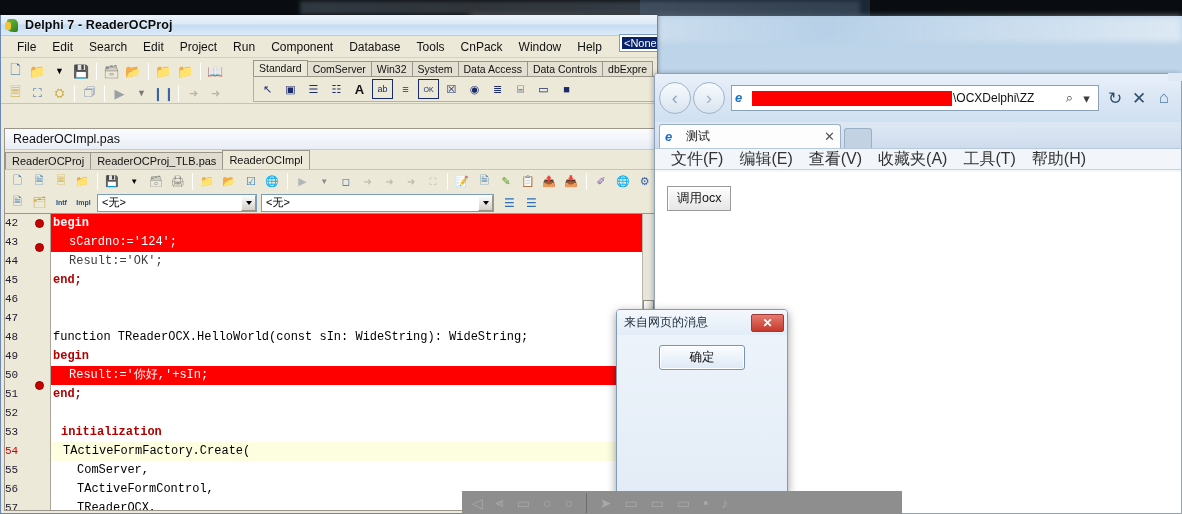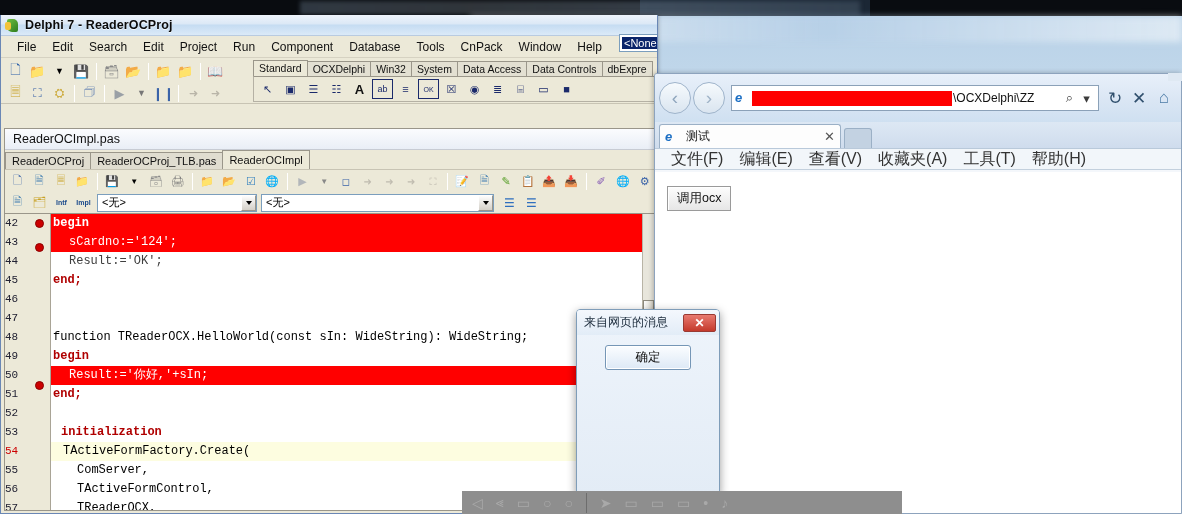--- a/index.html
+++ b/index.html
@@ -129,21 +129,21 @@
 
   .ie-menurow { height:22px; background:#f2f6fa; border-top:1px solid #b9c9da; border-bottom:1px solid #c3d0dd;
       display:flex; align-items:center; padding-left:8px; }
   .ie-menurow .mi { font-size:16px; color:#333; padding:2px 8px; }
   .ie-page { position:absolute; left:0; top:98px; right:0; bottom:0; background:#fff; padding:14px 0 0 12px; }
   .ocx-btn { display:inline-block; padding:3px 9px; font-size:12.5px; color:#111;
       background:linear-gradient(180deg,#fdfdfd,#e6e6e6); border:1px solid #9a9a9a;
       box-shadow:inset 1px 1px 0 #fff; }
 
   
-  #dlg { position:absolute; left:576px; top:309px; width:144px; height:186px;
+  #dlg { position:absolute; left:616px; top:309px; width:172px; height:186px;
       background:linear-gradient(180deg,#eef4fb,#e3ecf6); border:1px solid #7f9db9; border-radius:4px;
       box-shadow:0 3px 10px rgba(0,0,0,.4); overflow:hidden; }
   .dlg-title { height:25px; display:flex; align-items:center; padding:0 3px 0 7px;
       background:linear-gradient(180deg,#f4f8fd,#e2ecf7); }
   .dlg-title .t { flex:1; font-size:12px; color:#1b2b3b; }
   .dlg-close { width:33px; height:18px; border-radius:2px; border:1px solid #9a3a33;
       background:linear-gradient(180deg,#e87a70,#c43a2c); color:#fff; font-size:12px; font-weight:bold;
       display:flex; align-items:center; justify-content:center; }
   .dlg-body { margin:2px 6px 0 6px; height:112px; background:#fbfcfe; border:1px solid #a8bdd1;
       display:flex; align-items:center; padding-left:11px; }
@@ -268,21 +268,21 @@
     <div style="position:absolute; left:618px; top:-24px; width:132px;">
       <div class="combo">
         <div class="val sel">&lt;None&gt;</div>
 
       </div>
     </div>
 
     <div class="palette">
       <div class="pal-tabs">
         <div class="pal-tab active">Standard</div>
-        <div class="pal-tab">OCXDelphi</div>
+        <div class="pal-tab">ComServer</div>
         <div class="pal-tab">Win32</div>
         <div class="pal-tab">System</div>
         <div class="pal-tab">Data Access</div>
         <div class="pal-tab">Data Controls</div>
         <div class="pal-tab">dbExpre</div>
       </div>
       <div class="pal-icons">
         <div class="pico">↖</div>
         <div class="pico">▣</div>
         <div class="pico">☰</div>

